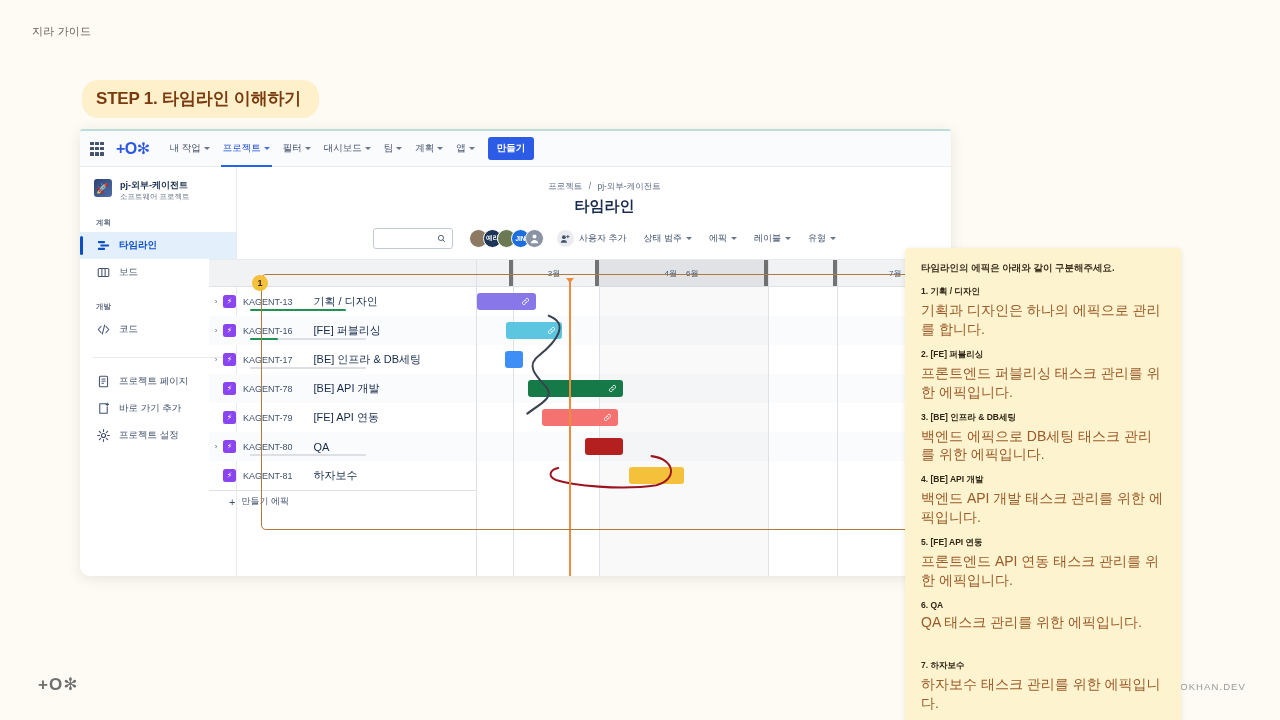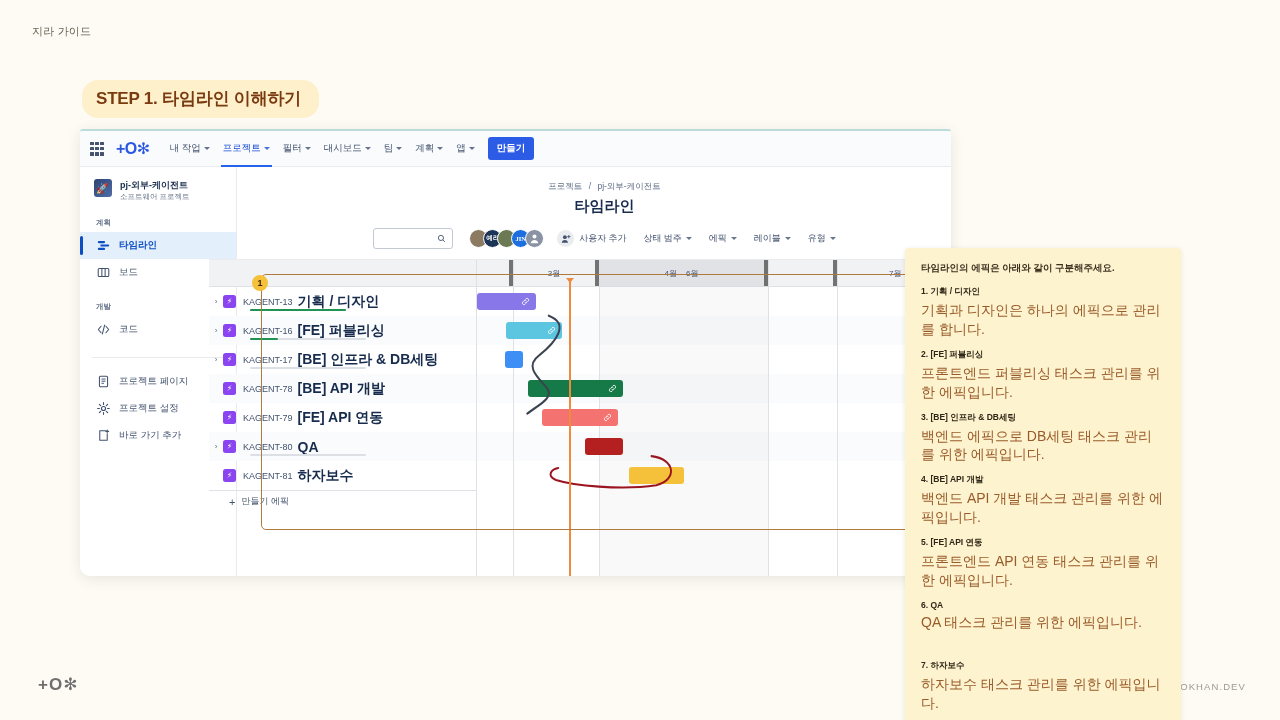--- a/index.html
+++ b/index.html
@@ -89,21 +89,21 @@
     width:2.5px; background:#0c4fc4; border-radius:2px; }
   .side-sep { height:1px; background:#e9ebef; margin:14px 12px 10px 12px; }
   .si-icon { width:14px; height:14px; flex:0 0 14px; display:flex; align-items:center; justify-content:center; }
 
   
   .main { flex:1; min-width:0; display:flex; flex-direction:column;align-items:center; }
   .crumbs { font-size:8.5px; color:#6b778c; padding: 14px 0 0 21px; }
   .crumbs span { color:#5e6c84; }
   .page-title { font-size:15px; font-weight:bold; color:#172b4d; padding:4px 0 0 21px; }
 
-  .toolbar { display:flex; align-items:center; gap:0; padding:12px 0 10px 21px;font-family:Liberation Serif, serif; }
+  .toolbar { display:flex; align-items:center; gap:0; padding:12px 0 10px 21px; }
   .search-box { width:80px; height:21px; border:1px solid #c3cad4; border-radius:3px;
     display:flex; align-items:center; justify-content:flex-end; padding-right:6px; background:#fff;}
   .avatars { display:flex; margin-left:16px; }
   .av { width:19px;height:19px;border-radius:50%;border:1.6px solid #fff; margin-left:-5px;
     display:flex;align-items:center;justify-content:center;font-size:6.5px;color:#fff;font-weight:bold;}
   .av:first-child{margin-left:0;}
   .adduser { display:flex;align-items:center;gap:5px;margin-left:13px;font-size:9px;color:#42526e;}
   .adduser-circle { width:17px;height:17px;border-radius:50%;background:#ebecf0;
     display:flex;align-items:center;justify-content:center;}
   .filter { font-size:9px;color:#42526e;margin-left:17px;display:flex;align-items:center;gap:4px;cursor:pointer;}
@@ -116,21 +116,21 @@
   .mcell { font-size:8px; color:#44546f; display:flex; align-items:center; justify-content:center;
     border-right:4px solid #737373; }
   .mcell.hl { background:#e6e8ec; }
 
   .row { height:29px; display:flex; align-items:center; position:relative; }
   .row:nth-child(even) { background:#fafbfc; }
   .rowchev { width:14px; font-size:8px; color:#5e6c84; text-align:center; flex:0 0 14px; }
   .epic-ic { width:13px;height:13px;border-radius:2.5px;background:#8b45f0;flex:0 0 13px;
     display:flex;align-items:center;justify-content:center;color:#fff;font-size:8px;margin-right:7px;}
   .key { font-size:9px; color:#42526e; margin-right:5px; }
-  .summ { font-size:14px; color:#172b4d; font-weight:bold;}
+  .summ { font-size:11px; color:#172b4d; font-weight:normal;margin-left:16px;}
   .prog { position:absolute; left:41px; height:2px; bottom:5px; background:#dcdfe4; border-radius:2px;}
   .prog i { display:block; height:100%; background:#1f9254; border-radius:2px; }
 
   .grid-rows { position:absolute; inset:27px 0 0 0; }
   .grid-row { height:29px; }
   .grid-row:nth-child(even) { background:#fafbfc; }
   .vline { position:absolute; top:0; bottom:0; width:1px; background:#dfe1e6; }
   .qband { position:absolute; top:0; bottom:0; background:rgba(0,0,0,.025); }
   .today { position:absolute; top:22px; bottom:-20px; width:1.5px; background:#f08a3c; }
   .today::before { content:''; position:absolute; left:-3px; top:-4px;
@@ -267,34 +267,34 @@
                   <line x1="5.5" y1="5" x2="10.5" y2="5" stroke="currentColor" stroke-width="1.2"></line>
                   <line x1="5.5" y1="7.6" x2="10.5" y2="7.6" stroke="currentColor" stroke-width="1.2"></line>
                   <line x1="5.5" y1="10.2" x2="8.5" y2="10.2" stroke="currentColor" stroke-width="1.2"></line>
                 </svg>
               </span>
               <span>프로젝트 페이지</span>
             </div>
             <div class="side-item">
               <span class="si-icon">
                 <svg width="13" height="13" viewBox="0 0 16 16">
-                  <circle cx="8" cy="8" r="2.5" fill="none" stroke="currentColor" stroke-width="1.4"></circle>
-                  <path d="M8 .8v2.2M8 13v2.2M.8 8h2.2M13 8h2.2M2.9 2.9l1.6 1.6M11.5 11.5l1.6 1.6M13.1 2.9l-1.6 1.6M4.5 11.5l-1.6 1.6" stroke="currentColor" stroke-width="1.4" stroke-linecap="round"></path>
+                  <path d="M11.5 2.2H3.4v11.6h9.2V5.4" fill="none" stroke="currentColor" stroke-width="1.3" stroke-linejoin="round"></path>
+                  <path d="M12.6 1.2v3.4M10.9 2.9h3.4" stroke="currentColor" stroke-width="1.3" stroke-linecap="round"></path>
                 </svg>
               </span>
-              <span>프로젝트 설정</span>
+              <span>바로 가기 추가</span>
             </div>
             <div class="side-item">
               <span class="si-icon">
                 <svg width="13" height="13" viewBox="0 0 16 16">
-                  <path d="M11.5 2.2H3.4v11.6h9.2V5.4" fill="none" stroke="currentColor" stroke-width="1.3" stroke-linejoin="round"></path>
-                  <path d="M12.6 1.2v3.4M10.9 2.9h3.4" stroke="currentColor" stroke-width="1.3" stroke-linecap="round"></path>
+                  <circle cx="8" cy="8" r="2.5" fill="none" stroke="currentColor" stroke-width="1.4"></circle>
+                  <path d="M8 .8v2.2M8 13v2.2M.8 8h2.2M13 8h2.2M2.9 2.9l1.6 1.6M11.5 11.5l1.6 1.6M13.1 2.9l-1.6 1.6M4.5 11.5l-1.6 1.6" stroke="currentColor" stroke-width="1.4" stroke-linecap="round"></path>
                 </svg>
               </span>
-              <span>바로 가기 추가</span>
+              <span>프로젝트 설정</span>
             </div>
           </div>
       </div>
 
       <div class="main">
         <div class="crumbs">
           <span>프로젝트</span>
           <span style="margin:0 4px;">/</span>
           <span>pj-외부-케이전트</span>
         </div>

